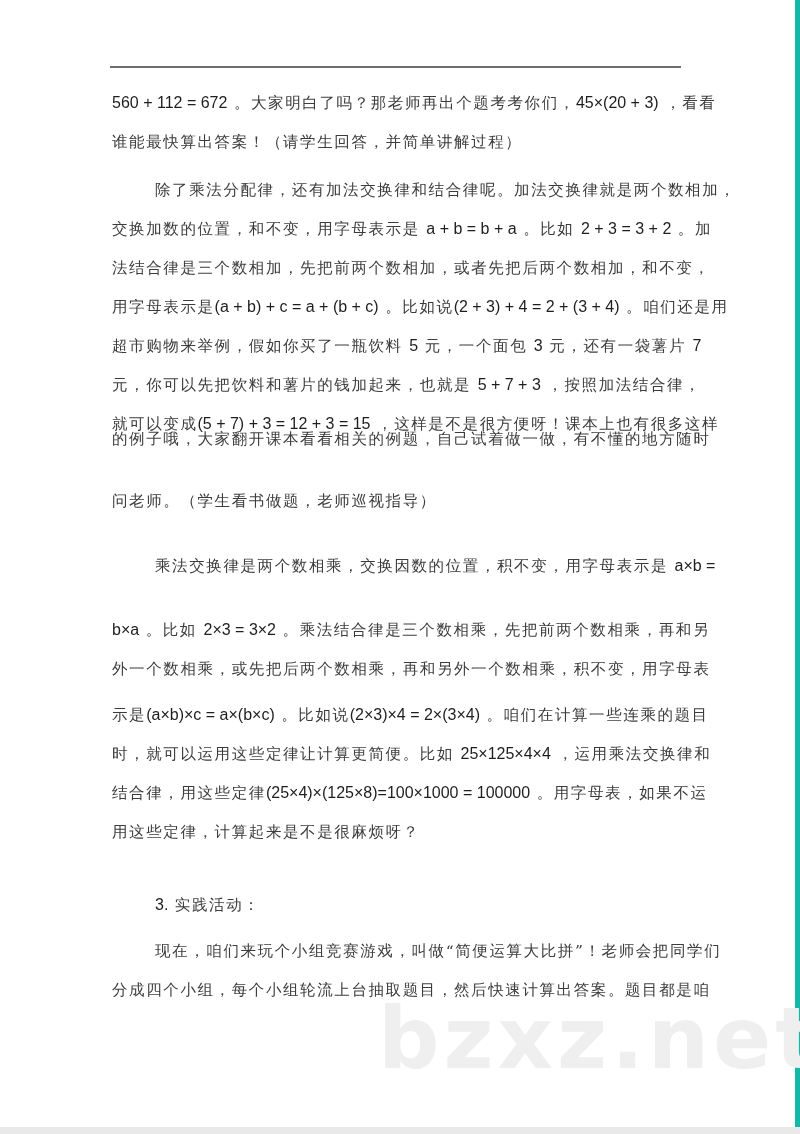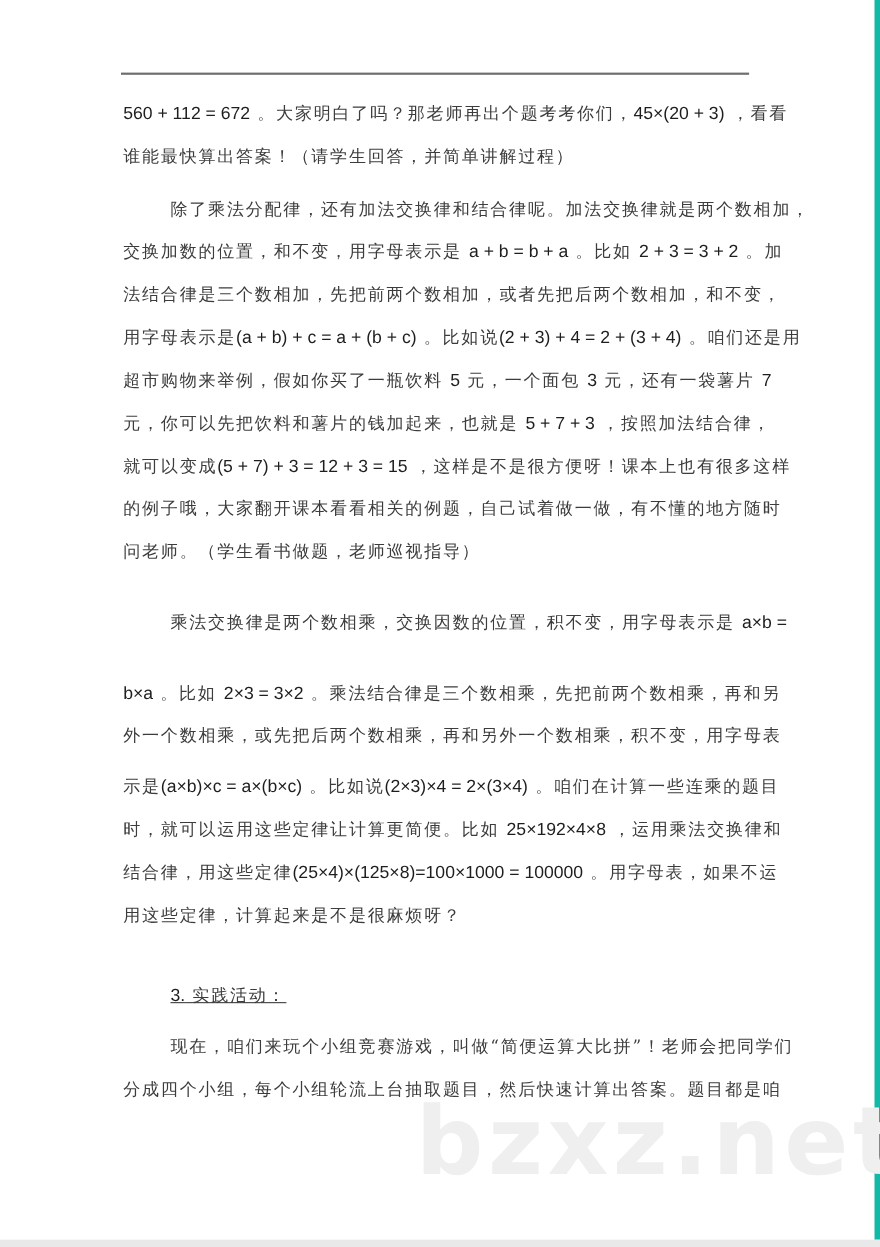--- a/index.html
+++ b/index.html
@@ -13,21 +13,21 @@
   }
   .bottom-strip { position: absolute; left: 0; top: 1127px; width: 800px; height: 7px; background: #e9e9e9; }
   .header-rule { position: absolute; left: 110px; top: 66px; width: 571px; height: 2px; background: #6e6e6e; }
   .content { position: absolute; left: 112px; top: 0; width: 570px; }
   .line {
     position: absolute; left: 0; white-space: nowrap; font-size: 15.5px; line-height: 20px;
     letter-spacing: 1.6px; color: #3c3c3c;
   }
   .line.indent { left: 32px; padding-left: 11px; }
   .math { font-family: "Liberation Sans", "DejaVu Sans", sans-serif; color: #1e1e1e; letter-spacing: 0; font-size: 16px; }
-  .heading { font-size: 15.5px; text-decoration: underline; }
+  .heading { font-size: 15.5px; }
   .watermark {
     position: absolute; left: 378px; top: 995px; font-family: "DejaVu Sans", "Liberation Sans", sans-serif;
     font-weight: bold; font-size: 86px; color: #efefef; letter-spacing: 4px; line-height: 1;
   }
 </style>
 </head>
 <body>
 
 <div class="page">
   <div class="header-rule"></div>
@@ -55,41 +55,41 @@
     </div>
     <div class="line" style="top:336px">
       <span>超市购物来举例，假如你买了一瓶饮料 </span><span class="math">5</span><span> 元，一个面包 </span><span class="math">3</span><span> 元，还有一袋薯片 </span><span class="math">7</span>
     </div>
     <div class="line" style="top:375px">
       <span>元，你可以先把饮料和薯片的钱加起来，也就是 </span><span class="math">5 + 7 + 3</span><span> ，按照加法结合律，</span>
     </div>
     <div class="line" style="top:414px">
       <span>就可以变成</span><span class="math">(5 + 7) + 3 = 12 + 3 = 15</span><span> ，这样是不是很方便呀！课本上也有很多这样</span>
     </div>
-    <div class="line" style="top:452px">
+    <div class="line" style="top:429px">
       <span>的例子哦，大家翻开课本看看相关的例题，自己试着做一做，有不懂的地方随时</span>
     </div>
     <div class="line" style="top:491px">
       <span>问老师。（学生看书做题，老师巡视指导）</span>
     </div>
 
     <div class="line indent" style="top:556px">
       <span>乘法交换律是两个数相乘，交换因数的位置，积不变，用字母表示是 </span><span class="math">a×b =</span>
     </div>
     <div class="line" style="top:620px">
       <span class="math">b×a</span><span> 。比如 </span><span class="math">2×3 = 3×2</span><span> 。乘法结合律是三个数相乘，先把前两个数相乘，再和另</span>
     </div>
     <div class="line" style="top:659px">
       <span>外一个数相乘，或先把后两个数相乘，再和另外一个数相乘，积不变，用字母表</span>
     </div>
     <div class="line" style="top:705px">
       <span>示是</span><span class="math">(a×b)×c = a×(b×c)</span><span> 。比如说</span><span class="math">(2×3)×4 = 2×(3×4)</span><span> 。咱们在计算一些连乘的题目</span>
     </div>
     <div class="line" style="top:744px">
-      <span>时，就可以运用这些定律让计算更简便。比如 </span><span class="math">25×192×4×8</span><span> ，运用乘法交换律和</span>
+      <span>时，就可以运用这些定律让计算更简便。比如 </span><span class="math">25×125×4×4</span><span> ，运用乘法交换律和</span>
     </div>
     <div class="line" style="top:783px">
       <span>结合律，用这些定律</span><span class="math">(25×4)×(125×8)=100×1000 = 100000</span><span> 。用字母表，如果不运</span>
     </div>
     <div class="line" style="top:822px">
       <span>用这些定律，计算起来是不是很麻烦呀？</span>
     </div>
 
     <div class="line indent heading" style="top:895px">
       <span class="math">3.</span><span> 实践活动：</span>

